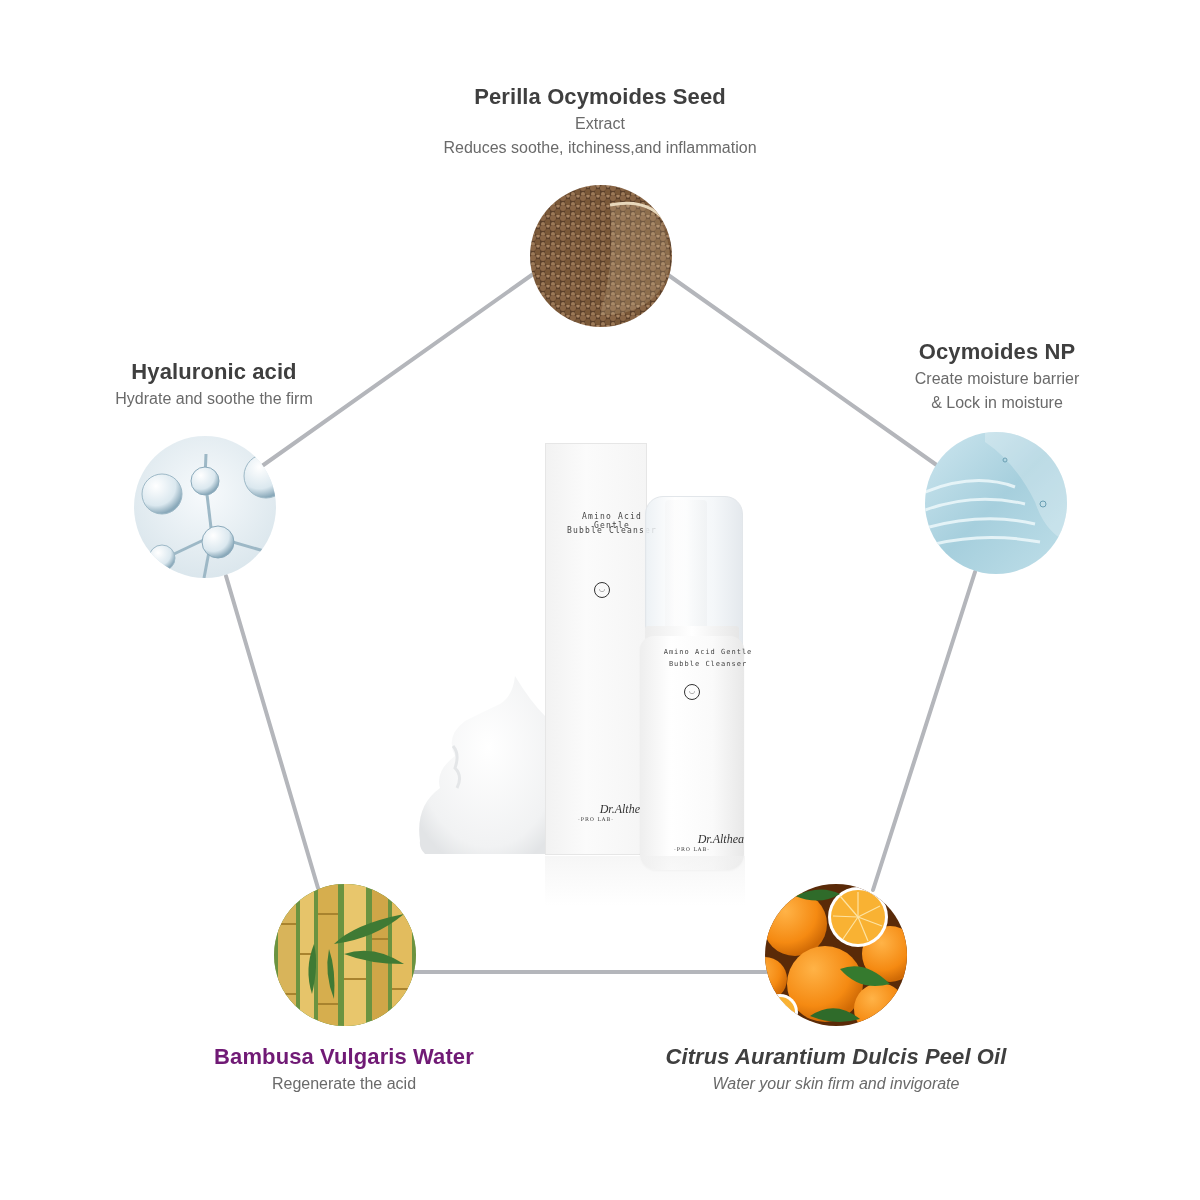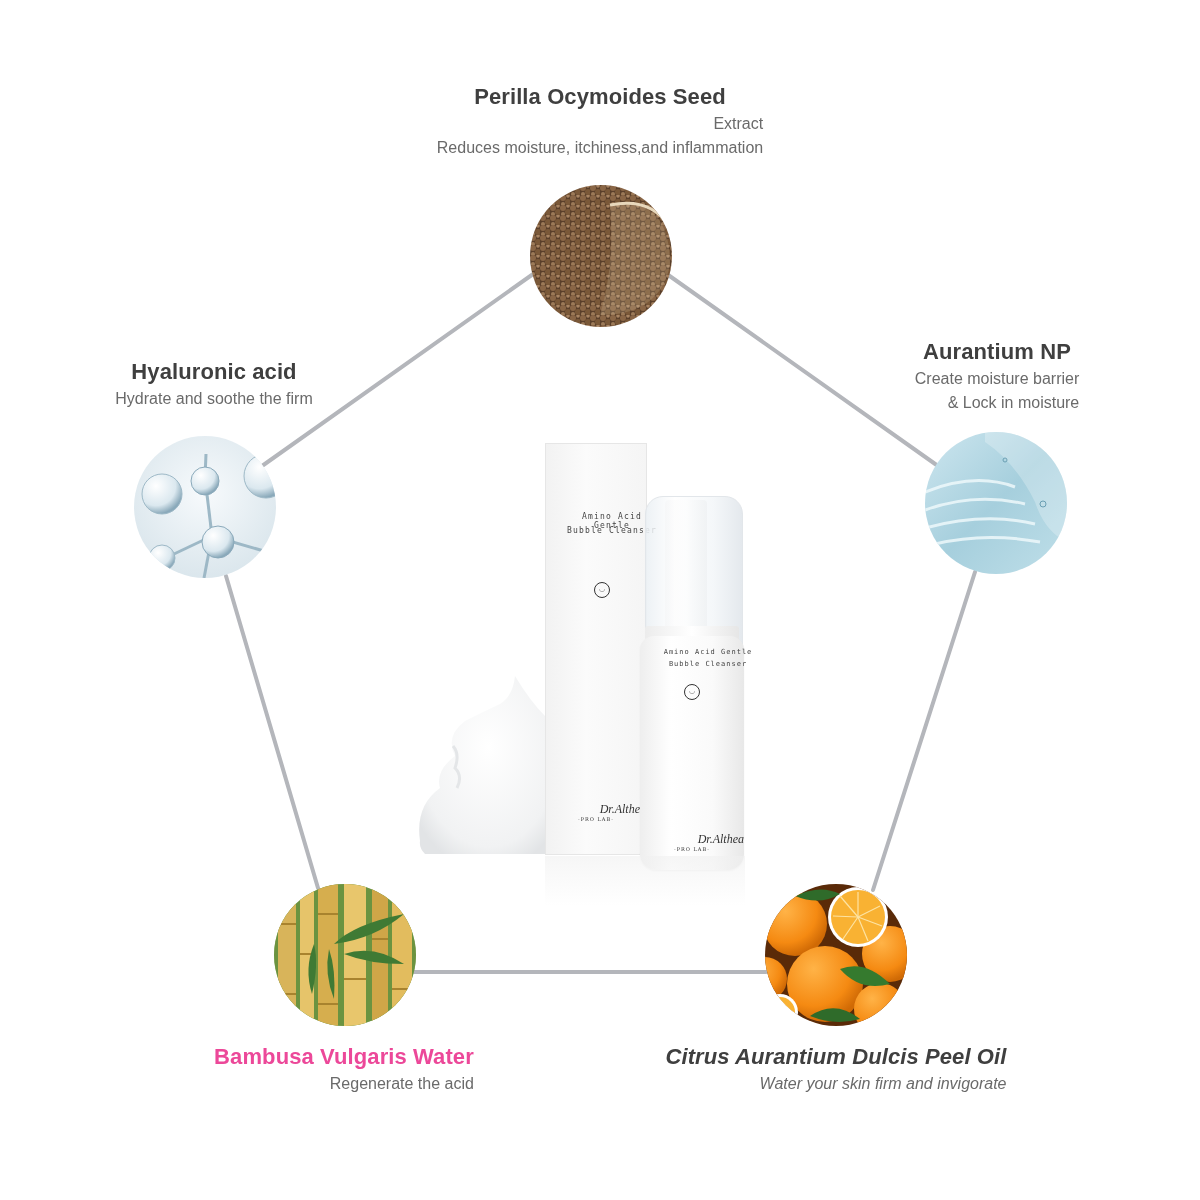--- a/index.html
+++ b/index.html
@@ -1,22 +1,22 @@
 <!DOCTYPE html>
 <html><head>
   <meta charset="utf-8">
   <style>
     html, body { margin: 0; padding: 0; background: #ffffff; }
     body { width: 1200px; height: 1200px; position: relative; overflow: hidden; font-family: "Liberation Sans", "DejaVu Sans", sans-serif; }
     .stage { position: absolute; left: 0; top: 0; width: 1200px; height: 856px; }
     svg.lines { position: absolute; left: 0; top: 0; }
     .label { position: absolute; text-align: center; transform: translateX(-50%); white-space: nowrap; }
     .label .title { font-weight: bold; font-size: 22px; color: #3f3f3f; line-height: 30px; letter-spacing: 0.1px; }
-    .label .desc { font-size: 16px; color: #6a6a6a; line-height: 24px; text-align: right; }
-    .label.gray .title { color: #ec4899; }
+    .label .desc { font-size: 16px; color: #6a6a6a; line-height: 24px; }
+    .label.gray .title { color: #701a75; }
     .circle { position: absolute; width: 142px; height: 142px; border-radius: 50%; overflow: hidden; transform: translate(-50%, -50%); }
     .product { position: absolute; }
     .box { position: absolute; left: 545px; top: 443px; width: 100px; height: 410px; background: linear-gradient(90deg, #f2f2f2 0%, #fbfbfb 40%, #f5f5f5 100%); border: 1px solid #e6e6e6; }
     .box-text { position: absolute; left: 16px; width: 100px; text-align: center; font-family: "DejaVu Sans Mono", monospace; font-size: 8px; color: #444; letter-spacing: 1.2px; }
     .smiley { position: absolute; width: 14px; height: 14px; border: 1px solid #333; border-radius: 50%; font-size: 7px; line-height: 13px; text-align: center; color: #333; font-family: "DejaVu Sans", sans-serif; }
     .brand { position: absolute; text-align: right; font-family: Liberation Serif, serif; font-style: italic; font-size: 12px; color: #333; }
     .brand-sub { position: absolute; text-align: center; font-family: "DejaVu Serif", serif; font-size: 5px; color: #333; letter-spacing: 1px; }
     .bottle-cap { position: absolute; left: 645px; top: 496px; width: 96px; height: 150px; border-radius: 18px 18px 4px 4px; background: linear-gradient(90deg, rgba(235,240,244,0.9) 0%, rgba(255,255,255,0.6) 30%, rgba(240,244,247,0.7) 70%, rgba(225,230,235,0.9) 100%); border: 1px solid #e2e6ea; }
     .pump { position: absolute; left: 665px; top: 500px; width: 42px; height: 140px; background: linear-gradient(90deg, #f4f4f4, #ffffff, #ececec); border-radius: 4px; }
     .bottle { position: absolute; left: 640px; top: 636px; width: 104px; height: 234px; border-radius: 14px 14px 16px 16px; background: linear-gradient(90deg, #eeeeee 0%, #ffffff 30%, #fafafa 70%, #e8e8e8 100%); box-shadow: 0 1px 2px rgba(0,0,0,0.05); }
@@ -35,21 +35,21 @@
       <line x1="664" y1="272" x2="938" y2="466"></line>
       <line x1="226" y1="576" x2="318" y2="888"></line>
       <line x1="975" y1="572" x2="873" y2="890"></line>
       <line x1="414" y1="972" x2="766" y2="972"></line>
     </g>
   </svg>
 
   <div class="label" style="left:600px; top:82px;">
     <div class="title">Perilla Ocymoides Seed</div>
     <div class="desc">Extract</div>
-    <div class="desc">Reduces moisture, itchiness,and inflammation</div>
+    <div class="desc">Reduces soothe, itchiness,and inflammation</div>
   </div>
   <div class="circle" style="left:601px; top:256px;">
     <svg width="142" height="142" viewBox="0 0 142 142">
       <defs>
         <pattern id="seeds" width="10" height="10" patternUnits="userSpaceOnUse">
           <rect width="10" height="10" fill="#5a3f2a"></rect>
           <circle cx="3" cy="3" r="3" fill="#8a6646"></circle>
           <circle cx="8" cy="7" r="3" fill="#7a5838"></circle>
           <circle cx="3" cy="9" r="2" fill="#9c7a58"></circle>
           <circle cx="8" cy="1" r="1.8" fill="#a88462"></circle>
@@ -88,21 +88,21 @@
       </g>
       <circle cx="28" cy="58" r="20" fill="url(#bub)" stroke="#9db8c6"></circle>
       <circle cx="71" cy="45" r="14" fill="url(#bub)" stroke="#8aa9ba"></circle>
       <circle cx="132" cy="40" r="22" fill="url(#bub)" stroke="#9db8c6"></circle>
       <circle cx="84" cy="106" r="16" fill="url(#bub)" stroke="#8aa9ba"></circle>
       <circle cx="28" cy="122" r="13" fill="url(#bub)" stroke="#9db8c6"></circle>
     </svg>
   </div>
 
   <div class="label" style="left:997px; top:337px;">
-    <div class="title">Aurantium NP</div>
+    <div class="title">Ocymoides NP</div>
     <div class="desc">Create moisture barrier</div>
     <div class="desc">&amp; Lock in moisture</div>
   </div>
   <div class="circle" style="left:996px; top:503px;">
     <svg width="142" height="142" viewBox="0 0 142 142">
       <defs>
         <linearGradient id="gel" x1="0" y1="0" x2="1" y2="1">
           <stop offset="0%" stop-color="#cde6ef"></stop>
           <stop offset="50%" stop-color="#a6cfdd"></stop>
           <stop offset="100%" stop-color="#bfdfe9"></stop>

